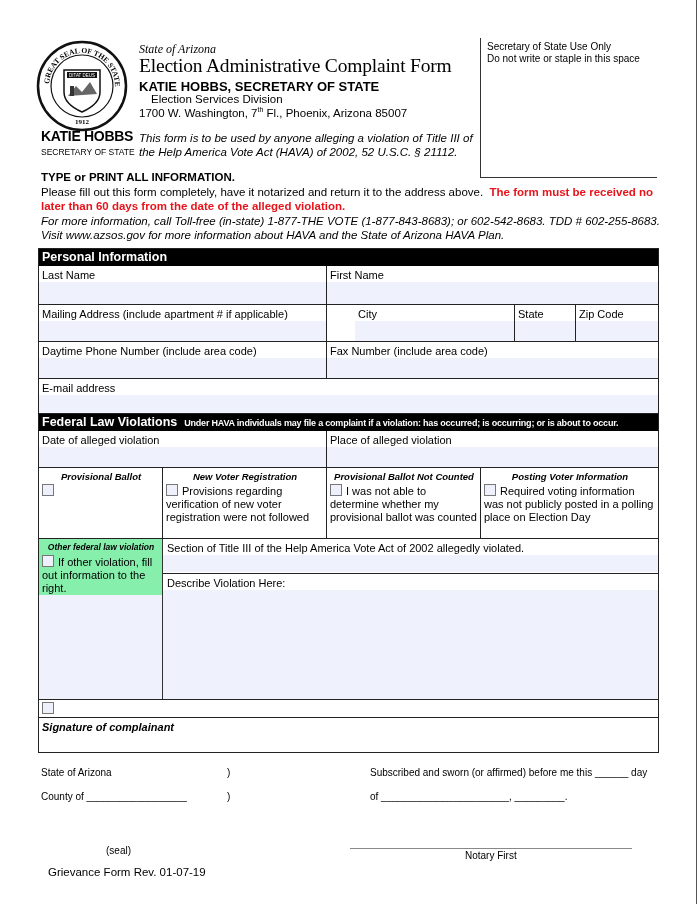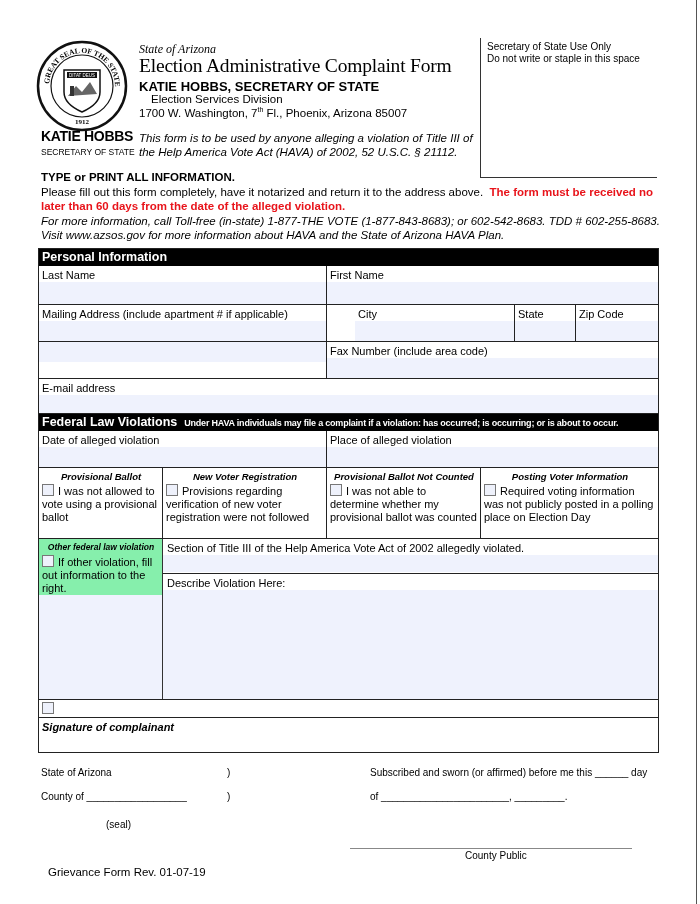--- a/index.html
+++ b/index.html
@@ -99,20 +99,21 @@
         <div class="lbl">State</div>
         <div class="fill" style="height:20px;"></div>
       </div>
     <div class="cell" style="flex:1;">
         <div class="lbl">Zip Code</div>
         <div class="fill" style="height:20px;"></div>
       </div>
   </div>
   <div class="row" style="height:36px;">
     <div class="cell" style="width:287px;">
+        <div class="lbl">Daytime Phone Number (include area code)</div>
         <div class="fill" style="height:20px;"></div>
       </div>
     <div class="cell" style="flex:1;">
         <div class="lbl">Fax Number (include area code)</div>
         <div class="fill" style="height:20px;"></div>
       </div>
   </div>
   <div class="row" style="height:34px;">
     <div class="cell" style="flex:1;">
         <div class="lbl">E-mail address</div>
@@ -125,21 +126,21 @@
     <div class="cell" style="width:287px;">
         <div class="lbl">Date of alleged violation</div>
         <div class="fill" style="height:20px;"></div>
       </div>
     <div class="cell" style="flex:1;">
         <div class="lbl">Place of alleged violation</div>
         <div class="fill" style="height:20px;"></div>
       </div>
   </div>
   <div class="row" style="height:70px;">
-    <div class="cell vcell" style="width:123px;"><div class="vhead">Provisional Ballot</div><span class="cb"></span><span>I was not allowed to vote using a provisional ballot</span></div>
+    <div class="cell vcell" style="width:123px;"><div class="vhead">Provisional Ballot</div><span class="cb"></span></div>
     <div class="cell vcell" style="width:164px;"><div class="vhead">New Voter Registration</div><span class="cb"></span><span>Provisions regarding verification of new voter registration were not followed</span></div>
     <div class="cell vcell" style="width:154px;"><div class="vhead">Provisional Ballot Not Counted</div><span class="cb"></span><span>I was not able to determine whether my provisional ballot was counted</span></div>
     <div class="cell vcell" style="flex:1;"><div class="vhead">Posting Voter Information</div><span class="cb"></span><span>Required voting information was not publicly posted in a polling place on Election Day</span></div>
   </div>
   <div class="row" style="height:160px;">
     <div class="cell" style="width:123px;display:flex;flex-direction:column;">
       <div class="vcell" style="background:#86efac;"><div class="vhead" style="font-size:8.5px;">Other federal law violation</div><span class="cb"></span><span>If other violation, fill out information to the right.</span></div>
       <div class="fill" style="flex:1;"></div>
     </div>
     <div class="cell" style="flex:1;display:flex;flex-direction:column;border-left:1.5px solid #333;">
@@ -158,18 +159,18 @@
     </div>
   <div class="row" style="height:34px;">
       <div style="font-weight:bold;font-style:italic;font-size:11px;padding:3px 0 0 3px;">Signature of complainant</div>
     </div>
 </div>
 
 <div class="abs foot" style="left:41px;top:767px;">State of Arizona</div>
 <div class="abs foot" style="left:227px;top:767px;">)</div>
 <div class="abs foot" style="left:41px;top:791px;">County of __________________</div>
 <div class="abs foot" style="left:227px;top:791px;">)</div>
-<div class="abs foot" style="left:106px;top:819px;text-align:right;">(seal)</div>
+<div class="abs foot" style="left:106px;top:845px;text-align:right;">(seal)</div>
 <div class="abs foot" style="left:370px;top:767px;">Subscribed and sworn (or affirmed) before me this ______ day</div>
 <div class="abs foot" style="left:370px;top:791px;">of _______________________, _________.</div>
 <div class="abs" style="left:350px;top:848px;width:282px;border-top:1px solid #888;"></div>
-<div class="abs foot" style="left:465px;top:850px;">County Public</div>
+<div class="abs foot" style="left:465px;top:850px;">Notary First</div>
 <div class="abs" style="left:48px;top:866px;font-size:11.5px;">Grievance Form Rev. 01-07-19</div>
 
 </body></html>

